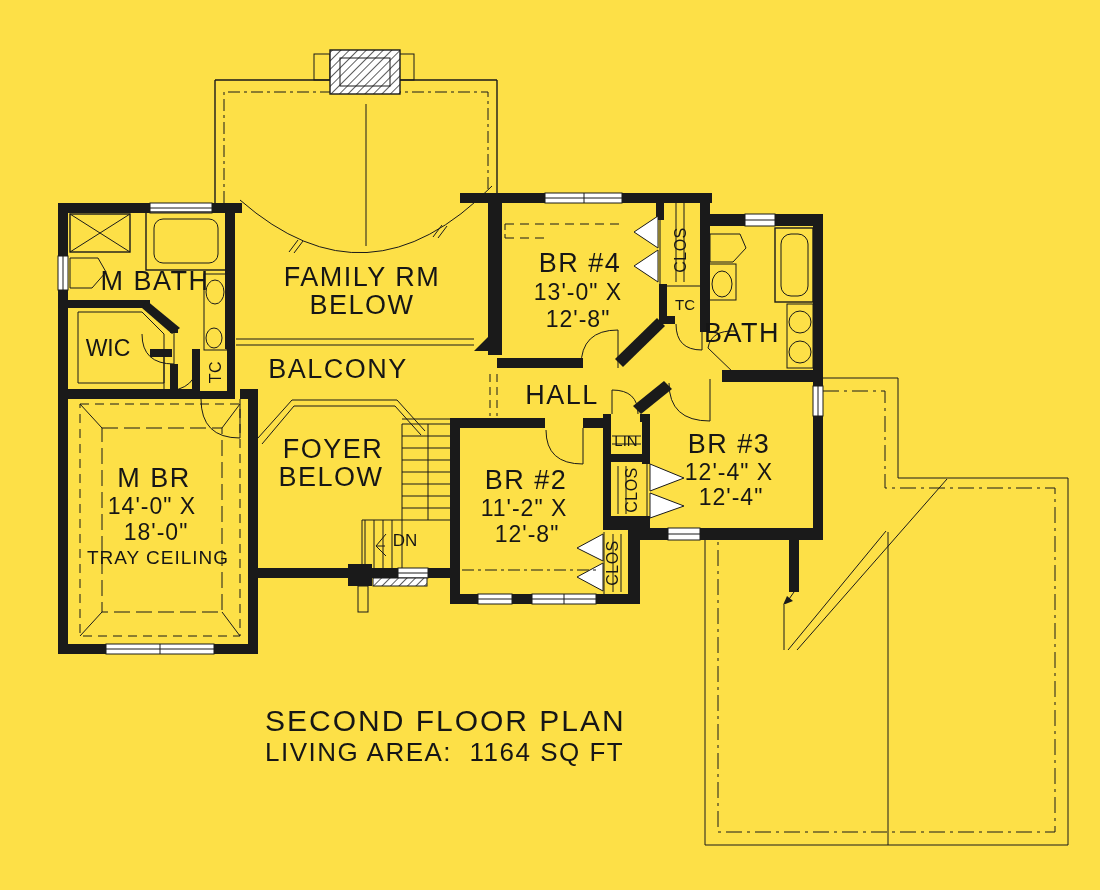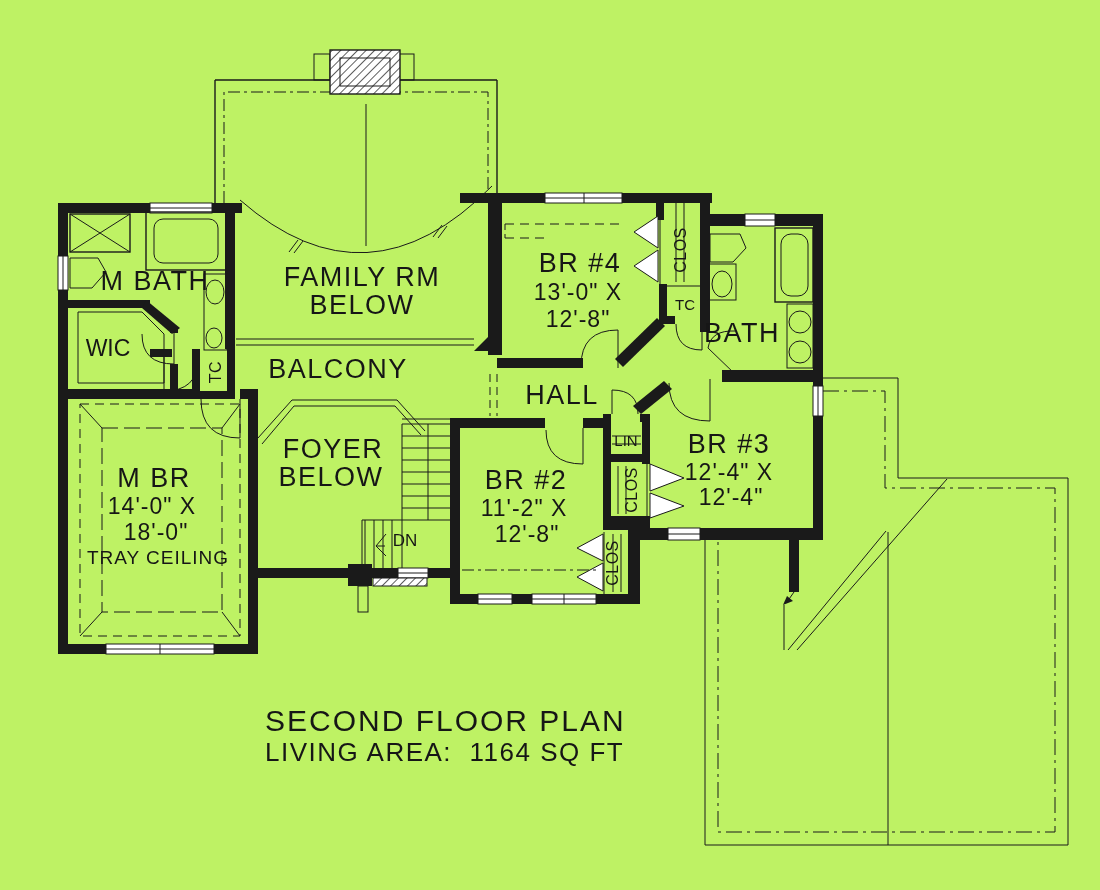--- a/index.html
+++ b/index.html
@@ -1,16 +1,16 @@
 <!DOCTYPE html>
 <html><head>
 <meta charset="utf-8">
 <style>
   html,body{margin:0;padding:0;background:#ffffff;}
-  .stage{position:relative;width:1100px;height:890px;background:#bef264;overflow:hidden;}
+  .stage{position:relative;width:1100px;height:890px;background:#fde047;overflow:hidden;}
   svg{display:block;}
   .w{fill:#1a1a1a;stroke:none;}
   .tl{stroke:#1a1a1a;stroke-width:1.4;fill:none;}
   .tl1{stroke:#1a1a1a;stroke-width:1;fill:none;}
   .wh{fill:#ffffff;}
   .lbl{font-family:"Liberation Sans", sans-serif;fill:#161616;}
   .big{font-size:27px;letter-spacing:1.5px;}
   .dim{font-size:23px;letter-spacing:1px;}
   .sm{font-size:16px;letter-spacing:.5px;}
   .ttl1{font-size:30px;letter-spacing:2px;}

